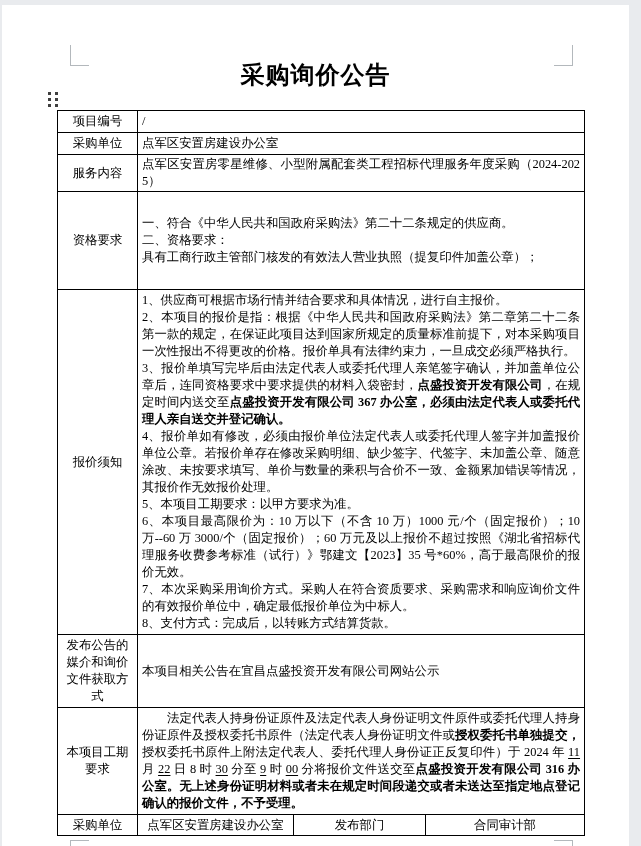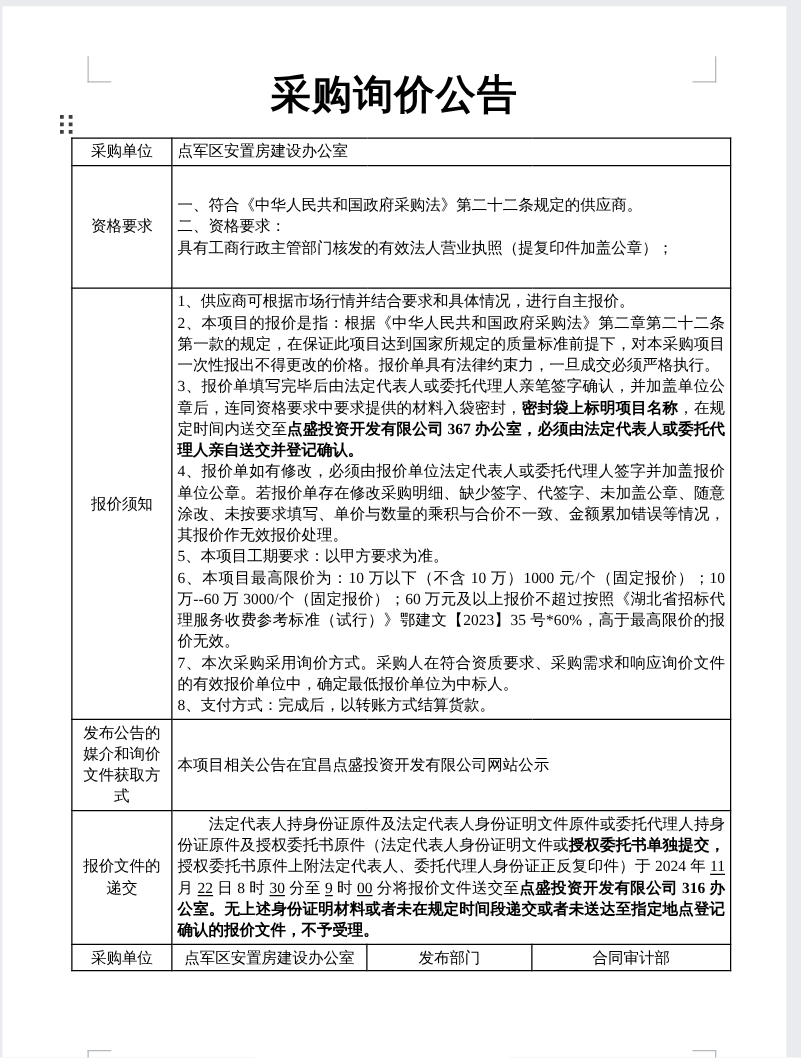--- a/index.html
+++ b/index.html
@@ -17,21 +17,21 @@
   .mark{position:absolute;pointer-events:none;}
   .mark-tl{left:68px;top:40px;width:18px;height:20px;border-left:1px solid #b3b8bc;border-bottom:1px solid #b3b8bc;}
   .mark-tr{left:552px;top:40px;width:18px;height:20px;border-right:1px solid #b3b8bc;border-bottom:1px solid #b3b8bc;}
   .mark-bl{left:68px;top:835px;width:18px;height:10px;border-left:1px solid #b3b8bc;border-top:1px solid #b3b8bc;}
   .mark-br{left:552px;top:835px;width:18px;height:10px;border-right:1px solid #b3b8bc;border-top:1px solid #b3b8bc;}
   
   .dots{position:absolute;left:46px;top:87px;display:grid;grid-template-columns:3px 3px;grid-auto-rows:3px;gap:3px 4px;}
   .dots i{background:#3f3f3f;display:block;}
   .title{
     position:absolute;top:55px;left:0;width:100%;text-align:center;
-    font-size:32px;font-weight:bold;letter-spacing:1px;line-height:30px;
+    font-size:24px;font-weight:bold;letter-spacing:1px;line-height:30px;
   }
   table.doc{
     position:absolute;left:55px;top:105px;width:527px;
     border-collapse:collapse;table-layout:fixed;
     font-size:12.4px;line-height:17px;
   }
   table.doc td{
     border:1px solid #000;
     padding:1px 4px;
     vertical-align:middle;
@@ -73,55 +73,67 @@
   <div class="title">采购询价公告</div>
 
   <table class="doc">
     <colgroup>
       <col style="width:80px">
         <col style="width:156px">
         <col style="width:132px">
         <col style="width:159px">
     </colgroup>
     <tbody id="table-body">
+        <tr class="r1">
+          <td class="label-cell">项目编号</td>
+          <td colspan="3" class="content-cell">
+            <div class="line"><span>/</span></div>
+          </td>
+        </tr>
         <tr class="r2">
           <td class="label-cell">采购单位</td>
           <td colspan="3" class="content-cell">
             <div class="line"><span>点军区安置房建设办公室</span></div>
+          </td>
+        </tr>
+        <tr class="r3">
+          <td class="label-cell">服务内容</td>
+          <td colspan="3" class="content-cell">
+            <div class="line"><span>点军区安置房零星维修、小型附属配套类工程招标代理服务年度采购（2024-2025）</span></div>
           </td>
         </tr>
         <tr class="r4">
           <td class="label-cell">资格要求</td>
           <td colspan="3" class="content-cell">
             <div class="line"><span>一、符合《中华人民共和国政府采购法》第二十二条规定的供应商。</span></div>
             <div class="line"><span>二、资格要求：</span></div>
             <div class="line"><span>具有工商行政主管部门核发的有效法人营业执照（提复印件加盖公章）；</span></div>
           </td>
         </tr>
         <tr class="r5">
           <td class="label-cell">报价须知</td>
           <td colspan="3" class="content-cell">
             <div class="line"><span>1、供应商可根据市场行情并结合要求和具体情况，进行自主报价。</span></div>
             <div class="line"><span>2、本项目的报价是指：根据《中华人民共和国政府采购法》第二章第二十二条第一款的规定，在保证此项目达到国家所规定的质量标准前提下，对本采购项目一次性报出不得更改的价格。报价单具有法律约束力，一旦成交必须严格执行。</span></div>
-            <div class="line"><span>3、报价单填写完毕后由法定代表人或委托代理人亲笔签字确认，并加盖单位公章后，连同资格要求中要求提供的材料入袋密封，</span><span class="b">密封袋上标明项目名称</span><span>，在规定时间内送交至</span><span class="b">点盛投资开发有限公司 367 办公室，必须由法定代表人或委托代理人亲自送交并登记确认。</span></div>
+            <div class="line"><span>3、报价单填写完毕后由法定代表人或委托代理人亲笔签字确认，并加盖单位公章后，连同资格要求中要求提供的材料入袋密封，</span><span class="b">点盛投资开发有限公司</span><span>，在规定时间内送交至</span><span class="b">点盛投资开发有限公司 367 办公室，必须由法定代表人或委托代理人亲自送交并登记确认。</span></div>
             <div class="line"><span>4、报价单如有修改，必须由报价单位法定代表人或委托代理人签字并加盖报价单位公章。若报价单存在修改采购明细、缺少签字、代签字、未加盖公章、随意涂改、未按要求填写、单价与数量的乘积与合价不一致、金额累加错误等情况，其报价作无效报价处理。</span></div>
             <div class="line"><span>5、本项目工期要求：以甲方要求为准。</span></div>
             <div class="line"><span>6、本项目最高限价为：10 万以下（不含 10 万）1000 元/个（固定报价）；10 万--60 万 3000/个（固定报价）；60 万元及以上报价不超过按照《湖北省招标代理服务收费参考标准（试行）》鄂建文【2023】35 号*60%，高于最高限价的报价无效。</span></div>
             <div class="line"><span>7、本次采购采用询价方式。采购人在符合资质要求、采购需求和响应询价文件的有效报价单位中，确定最低报价单位为中标人。</span></div>
             <div class="line"><span>8、支付方式：完成后，以转账方式结算货款。</span></div>
           </td>
         </tr>
         <tr class="r7">
           <td class="label-cell">发布公告的媒介和询价文件获取方式</td>
           <td colspan="3" class="content-cell">
             <div class="line"><span>本项目相关公告在宜昌点盛投资开发有限公司网站公示</span></div>
           </td>
         </tr>
         <tr class="r8">
-          <td class="label-cell">报价文件的递交</td>
+          <td class="label-cell">本项目工期要求</td>
           <td colspan="3" class="content-cell">
             <div class="line"><span>　　法定代表人持身份证原件及法定代表人身份证明文件原件或委托代理人持身份证原件及授权委托书原件（法定代表人身份证明文件或</span><span class="b">授权委托书单独提交，</span><span>授权委托书原件上附法定代表人、委托代理人身份证正反复印件）于 2024 年 </span><span class="u">11</span><span> 月 </span><span class="u">22</span><span> 日 8 时 </span><span class="u">30</span><span> 分至 </span><span class="u">9</span><span> 时 </span><span class="u">00</span><span> 分将报价文件送交至</span><span class="b">点盛投资开发有限公司 316 办公室。无上述身份证明材料或者未在规定时间段递交或者未送达至指定地点登记确认的报价文件，不予受理。</span></div>
           </td>
         </tr>
       </tbody>
     <tbody id="contact-body">
         <tr class="contact">
           <td>采购单位</td>
           <td>点军区安置房建设办公室</td>
           <td>发布部门</td>

